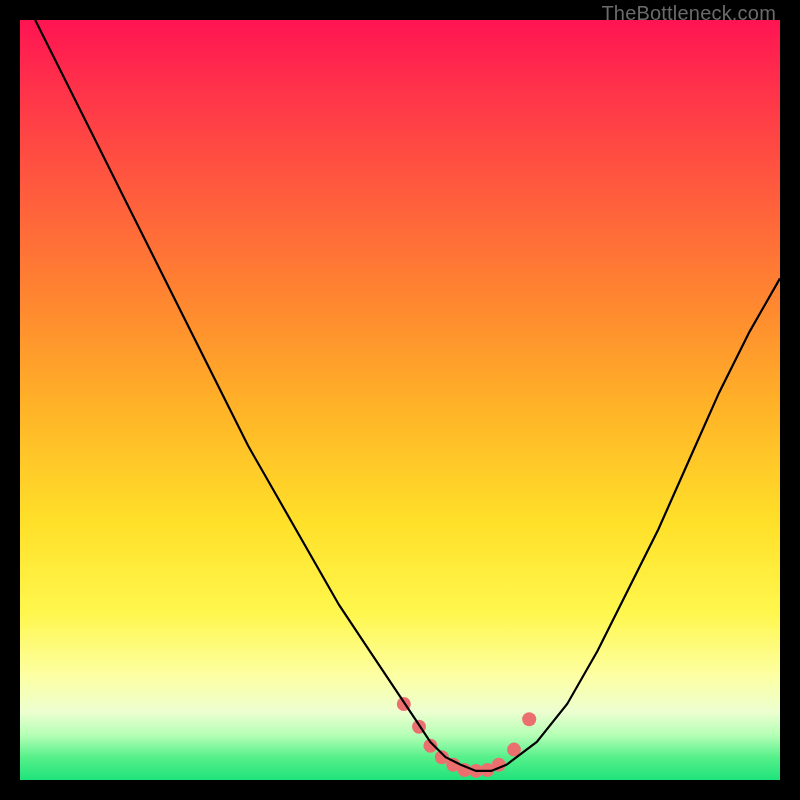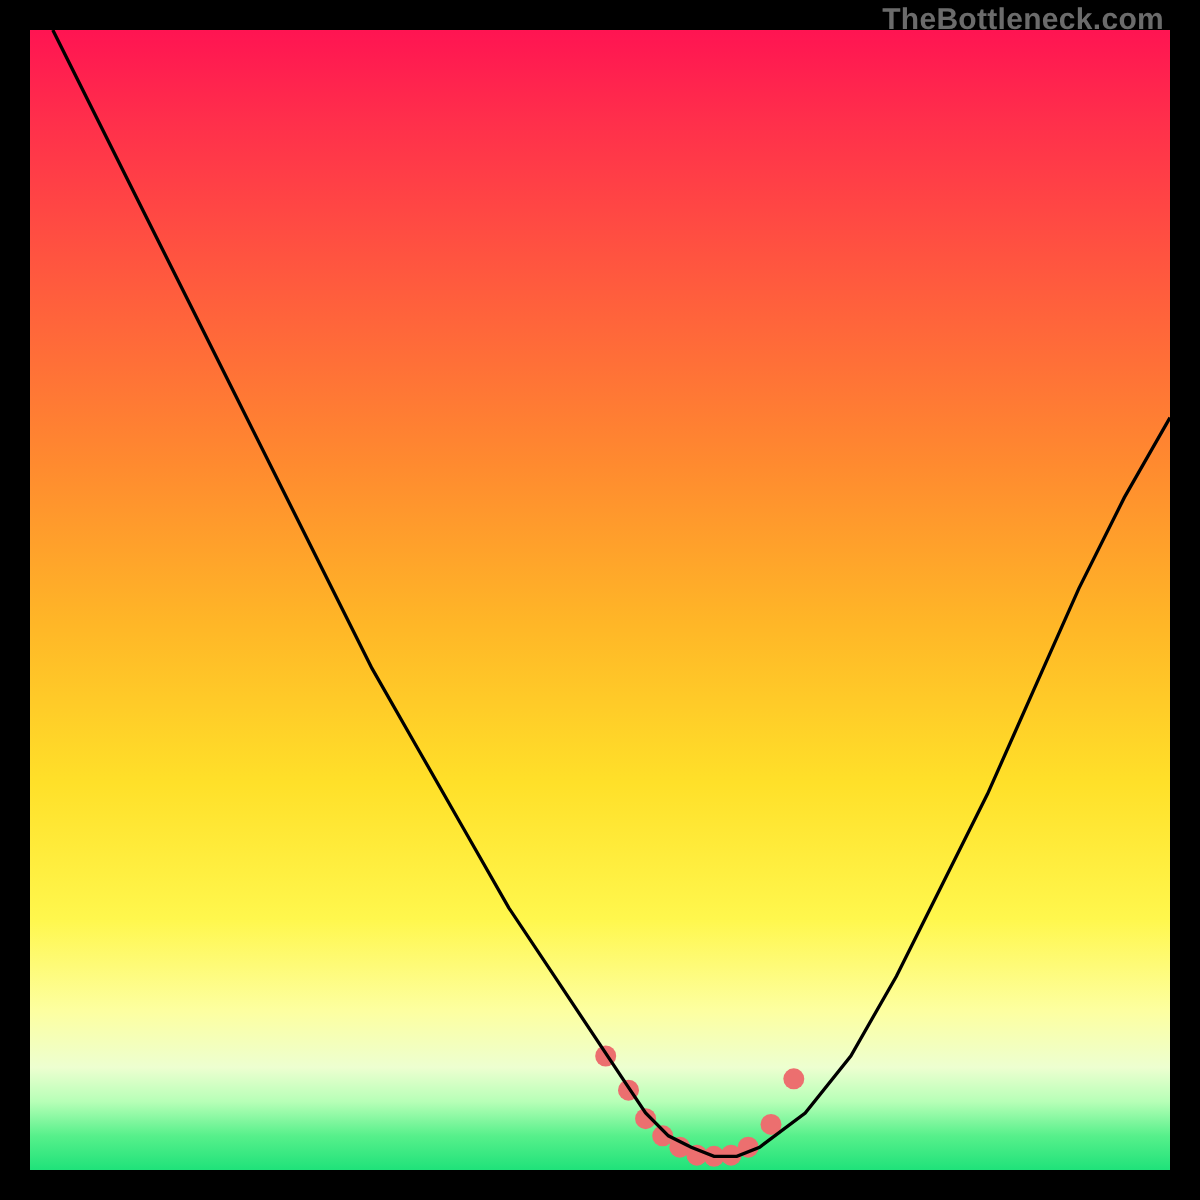--- a/index.html
+++ b/index.html
@@ -39,21 +39,21 @@
       #57f08b 97%,
       #1fe27a 100%
     );
   }
   .watermark {
     position: absolute;
     top: 2px;
     right: 24px;
     color: #6b6b6b;
     font-size: 20px;
-    font-weight: 700;
+    font-weight: 400;
     letter-spacing: 0.2px;
     user-select: none;
   }
   svg.curve {
     position: absolute;
     left: 0;
     top: 0;
     width: 760px;
     height: 760px;
     overflow: visible;

